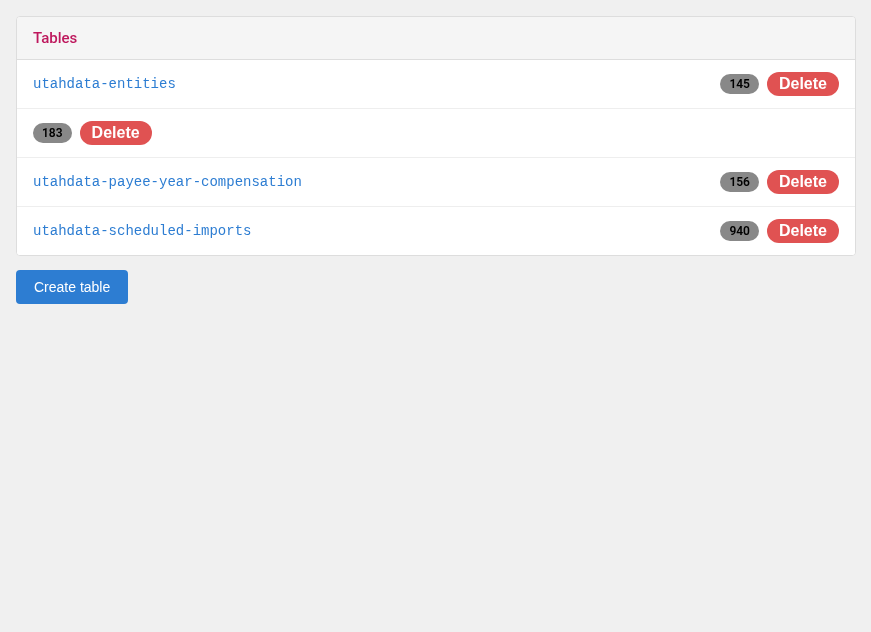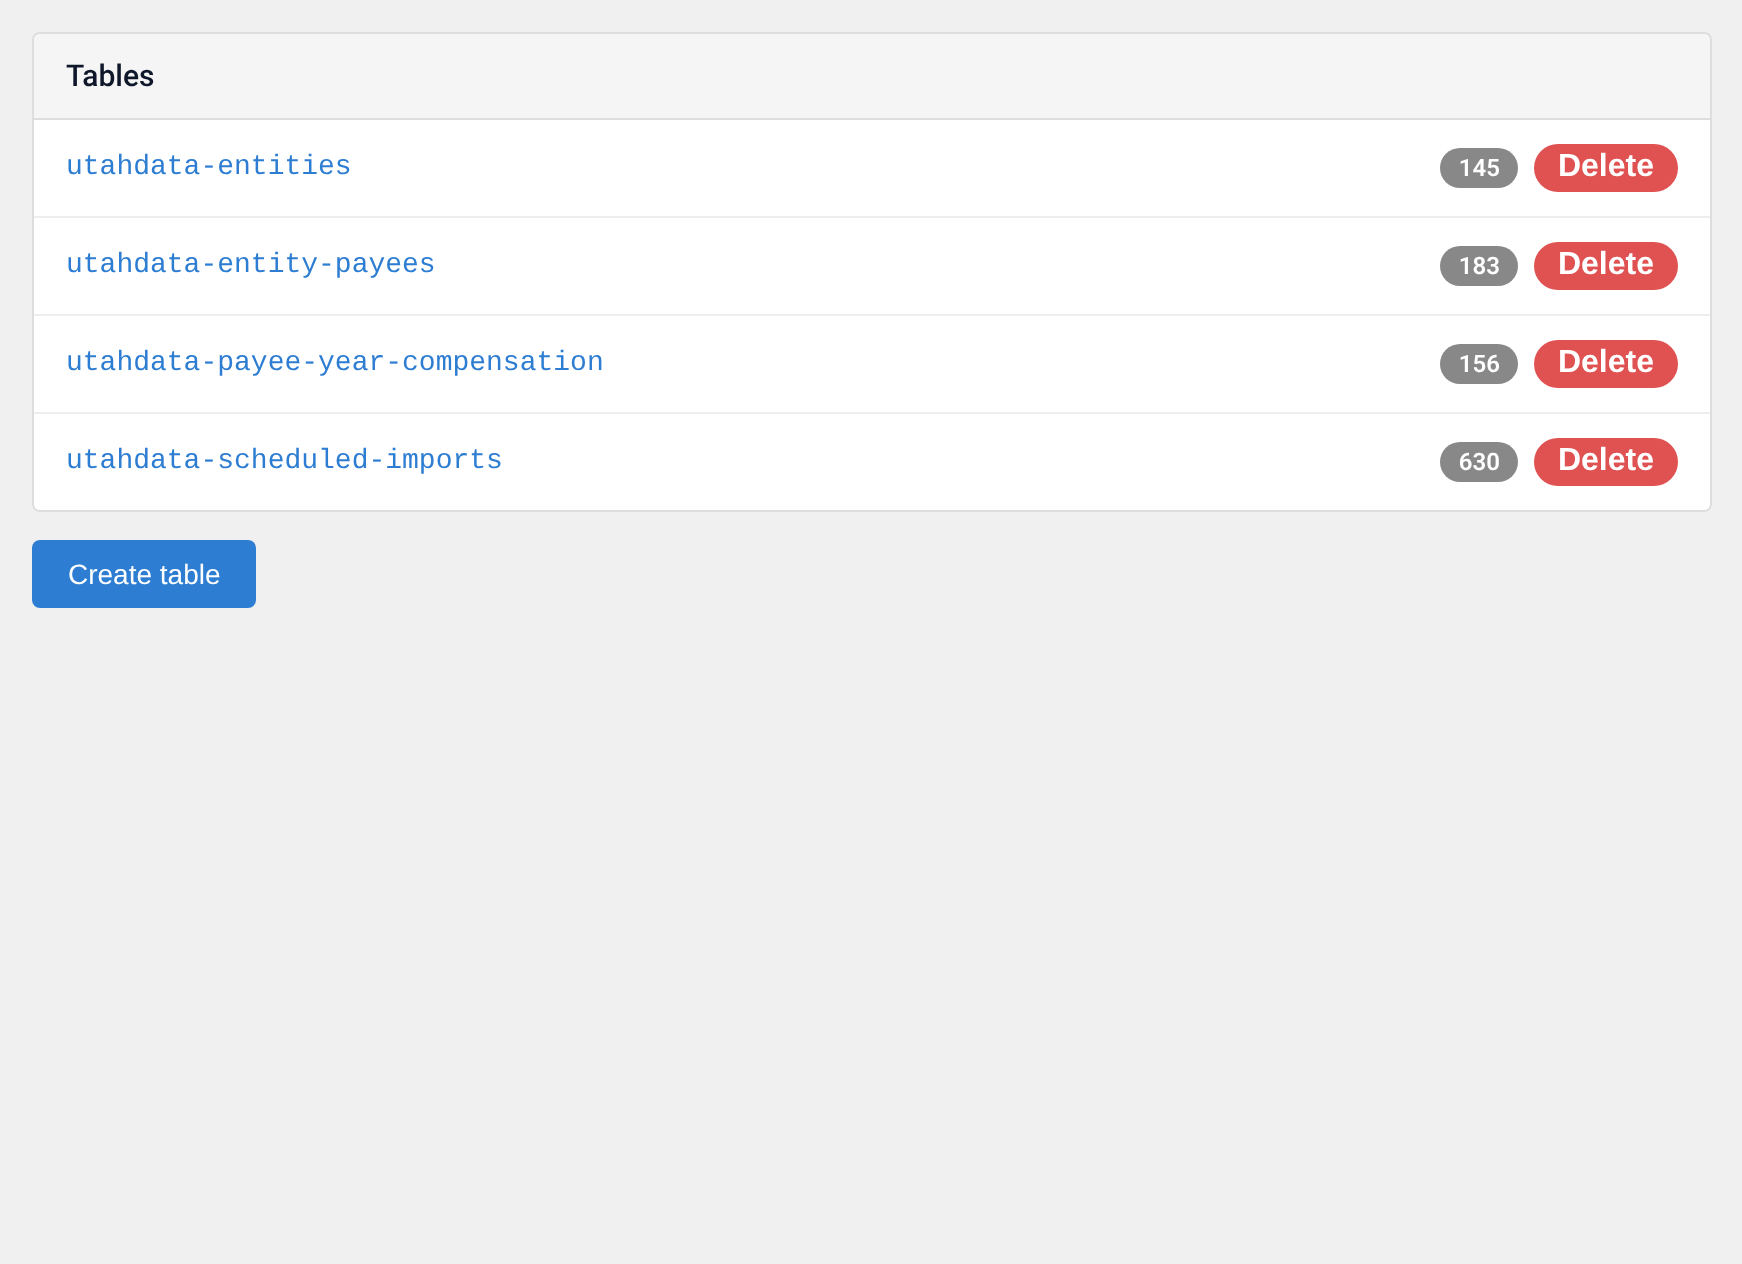--- a/index.html
+++ b/index.html
@@ -33,21 +33,21 @@
 
     .panel-header {
       background: #f5f5f5;
       border-bottom: 1px solid #ddd;
       padding: 12px 16px;
     }
 
     .panel-header-title {
       font-size: 15px;
       font-weight: 500;
-      color: #0f172a;
+      color: #be185d;
       text-align: center;
     }
 
     .table-row {
       display: flex;
       align-items: center;
       justify-content: space-between;
       padding: 12px 16px;
       border-bottom: 1px solid #eee;
       background: #fff;
@@ -67,21 +67,21 @@
     }
 
     .row-right {
       display: flex;
       align-items: center;
       gap: 8px;
     }
 
     .count-badge {
       background: #888;
-      color: #ffffff;
+      color: #000000;
       font-size: 12px;
       font-weight: 600;
       padding: 3px 9px;
       border-radius: 12px;
       min-width: 36px;
       text-align: center;
     }
 
     .delete-button {
       background: #e05252;
@@ -116,36 +116,35 @@
     </div>
     <div id="tables-list">
     <div class="table-row">
           <a class="table-name-link" href="#">utahdata-entities</a>
           <div class="row-right">
             <span class="count-badge">145</span>
             <button class="delete-button">Delete</button>
           </div>
         </div>
         <div class="table-row">
-          <a class="table-name-link" href="#">utahdata-entity-payees</a>
           <div class="row-right">
             <span class="count-badge">183</span>
             <button class="delete-button">Delete</button>
           </div>
         </div>
         <div class="table-row">
           <a class="table-name-link" href="#">utahdata-payee-year-compensation</a>
           <div class="row-right">
             <span class="count-badge">156</span>
             <button class="delete-button">Delete</button>
           </div>
         </div>
         <div class="table-row">
           <a class="table-name-link" href="#">utahdata-scheduled-imports</a>
           <div class="row-right">
-            <span class="count-badge">630</span>
+            <span class="count-badge">940</span>
             <button class="delete-button">Delete</button>
           </div>
         </div>
       </div>
   </div>
   <button class="create-table-button">Create table</button>
 </div>
 
 </body></html>

